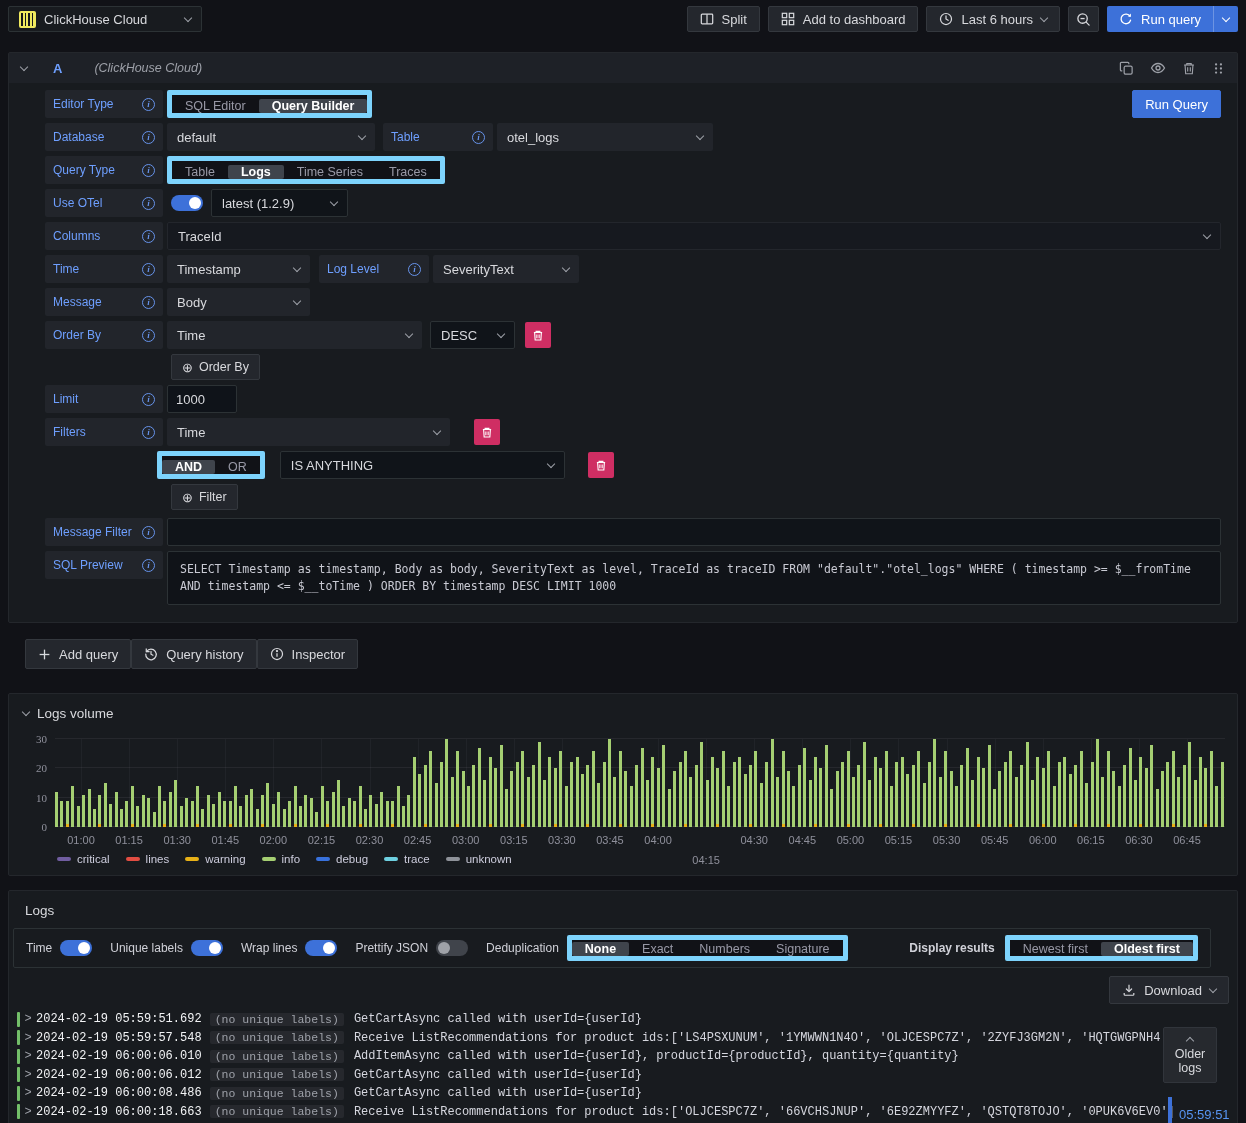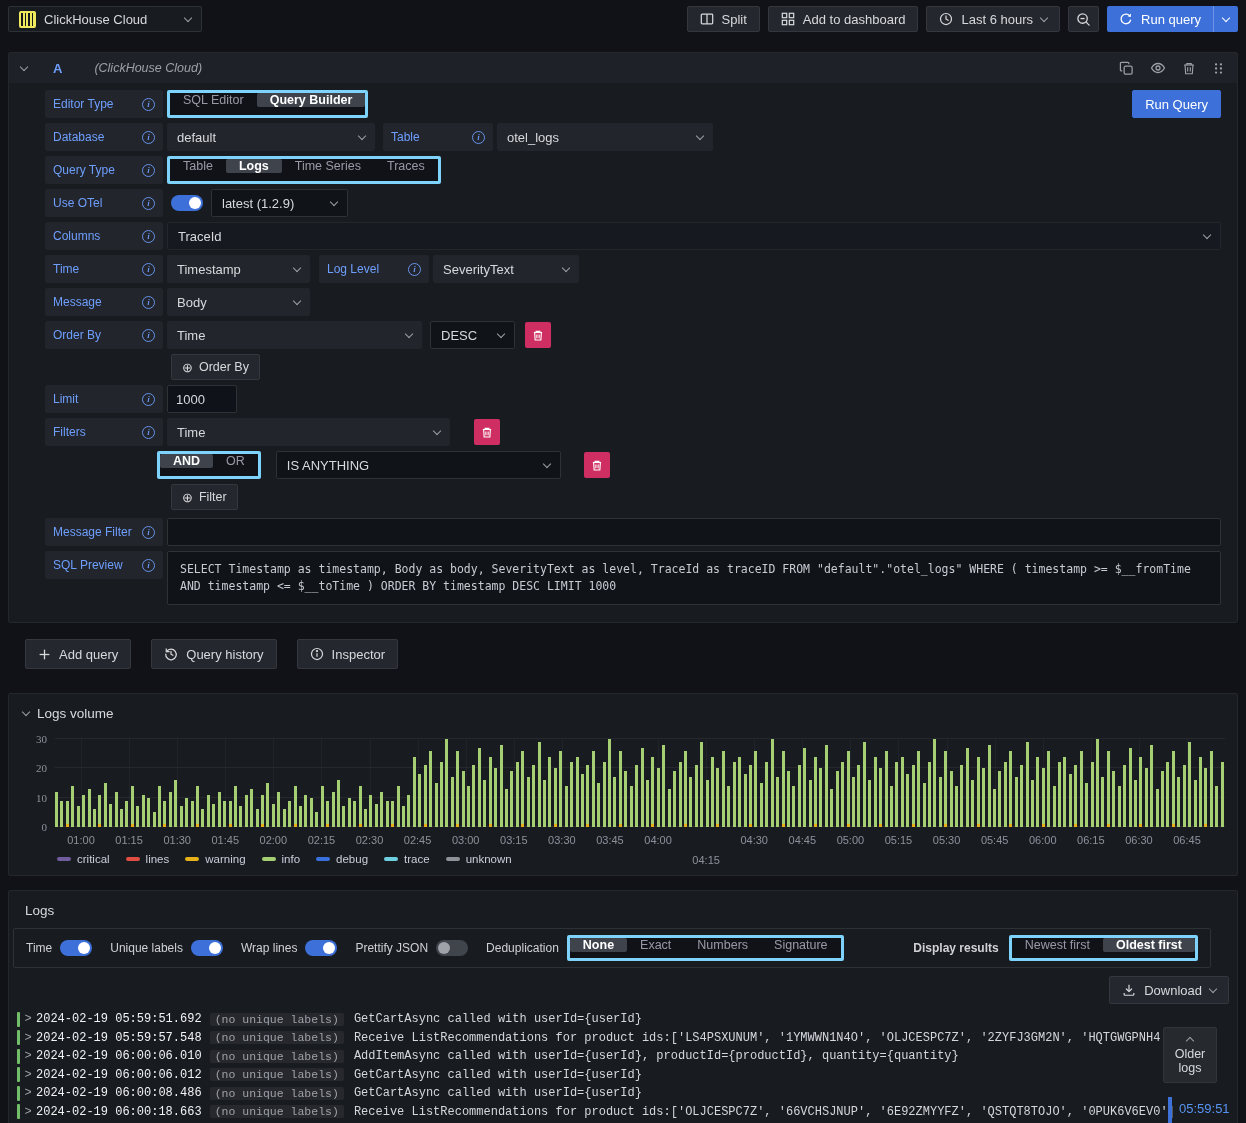--- a/index.html
+++ b/index.html
@@ -12,21 +12,21 @@
     border-bottom:1.5px solid #9da0a8; transform:rotate(45deg); margin-top:-3px; }
   .chev.up { transform:rotate(-135deg); margin-top:3px; }
   .btn { display:inline-flex; align-items:center; gap:8px; height:28px; padding:0 12px;
     background:#24272d; border:1px solid #34383e; border-radius:2px; color:#d8d9dd;
     font:500 13px "Liberation Sans",sans-serif; cursor:pointer; }
   .btn.primary { background:#3d71d9; border-color:#3d71d9; color:#fff; }
   .btn svg { flex:none; }
   .info-i { display:inline-flex; align-items:center; justify-content:center; width:13px; height:13px;
     border:1px solid #6e9fff; border-radius:50%; font:italic 700 9px "Liberation Serif",serif;
     color:#6e9fff; opacity:.9; }
-  .seg { display:inline-flex; align-items:flex-start; background:#111217; border:3px solid #7dd3fc;
+  .seg { display:inline-flex; align-items:flex-end; background:#111217; border:5px solid #7dd3fc;
     border-radius:2px; height:28px; overflow:hidden; }
   .seg .opt { display:flex; align-items:center; padding:0 13px; font-size:12.5px;
     color:rgba(204,204,220,.72); cursor:pointer; white-space:nowrap; }
   .seg .opt.active { background:#3f444c; color:#fff; font-weight:700; border-radius:2px; }
   .sel { display:inline-flex; align-items:center; justify-content:space-between; gap:8px; height:28px;
     background:#22252b; border-radius:2px; padding:0 10px; font-size:13px; color:#d8d9dd; cursor:pointer; }
   .sel.dark { background:#101419; border:1px solid #2c3235; }
   .inp { height:28px; background:#0f1319; border:1px solid #2c3235; border-radius:2px;
     color:#d8d9dd; font-size:13px; padding:0 8px; }
   .toggle { position:relative; width:32px; height:16px; border-radius:9px; background:#3d71d9;
@@ -71,21 +71,21 @@
     font:500 12px "Liberation Sans",sans-serif; margin-right:4px; }
   .lbl.w110 { width:110px; }
   .addbtn { height:26px; background:#24272d; border:1px solid #34383e; font-size:12.5px; gap:6px; padding:0 10px; }
   .oplus { font-size:13px; color:#d8d9dd; }
   .sqlbox { flex:1; margin-right:8px; background:#101318; border:1px solid #2c3235; border-radius:2px;
     padding:9px 12px; font:11.5px "Liberation Mono",monospace; color:#c9cad3; line-height:17px;
     height:auto; }
   .row.sqlrow { height:auto; }
   .row.sqlrow .lbl { height:28px; align-self:flex-start; }
 
-  .q-footer { display:flex; gap:20px; margin:16px 8px 0 8px;padding-left:17px; }
+  .q-footer { display:flex; gap:0; margin:16px 8px 0 8px;padding-left:17px; }
   .q-footer .btn { height:30px; }
 
   
   .vol-panel { margin-top:24px; padding-bottom:10px; }
   .p-title { display:flex; align-items:center; gap:8px; padding:12px 16px 4px 14px;
     font:500 13.5px "Liberation Sans",sans-serif; color:#d8d9dd; }
   .chart { position:relative; margin:14px 12px 0 10px; padding-left:36px; }
   .plot { position:relative; height:88px; }
   .plot .hline { position:absolute; left:0; right:0; height:1px; background:rgba(204,204,220,.08); }
   .plot .vline { position:absolute; top:0; bottom:0; width:1px; background:rgba(204,204,220,.05); }
@@ -117,21 +117,21 @@
   .logrow .lbls { color:#9da0a8; background:rgba(204,204,220,.08); border-radius:2px;
     padding:0 5px; margin-right:10px; white-space:nowrap; flex:none; font-size:11.5px; }
   .logrow .msg { color:#d5d6de; white-space:nowrap; overflow:hidden; }
 
   .older-logs { position:absolute; left:1163px; top:1027px; width:54px; height:56px;
     background:#26292e; border:1px solid #31353b; border-radius:2px; color:#d8d9dd;
     font:500 12.5px "Liberation Sans",sans-serif; display:flex; flex-direction:column;
     align-items:center; justify-content:center; line-height:14px; cursor:pointer; gap:3px; }
   .live-ind { position:absolute; left:1168px; top:1097px; display:flex; align-items:flex-end; gap:7px; }
   .live-ind .vbar { width:4px; height:26px; background:#3d71d9; }
-  .live-ind .t { color:#5794f2; font:13px "Liberation Sans",sans-serif; padding-bottom:7px; }
+  .live-ind .t { color:#5794f2; font:13px "Liberation Sans",sans-serif; padding-bottom:1px; }
 </style>
 </head>
 <body>
 
 <div class="page">
 
   <div class="topbar">
     <div class="ds-picker">
       <span class="ch-logo"></span>
       <span>ClickHouse Cloud</span>

